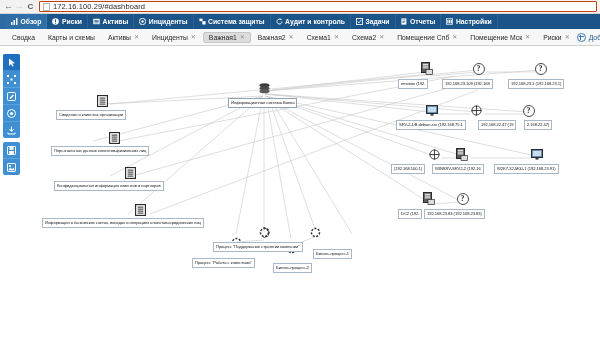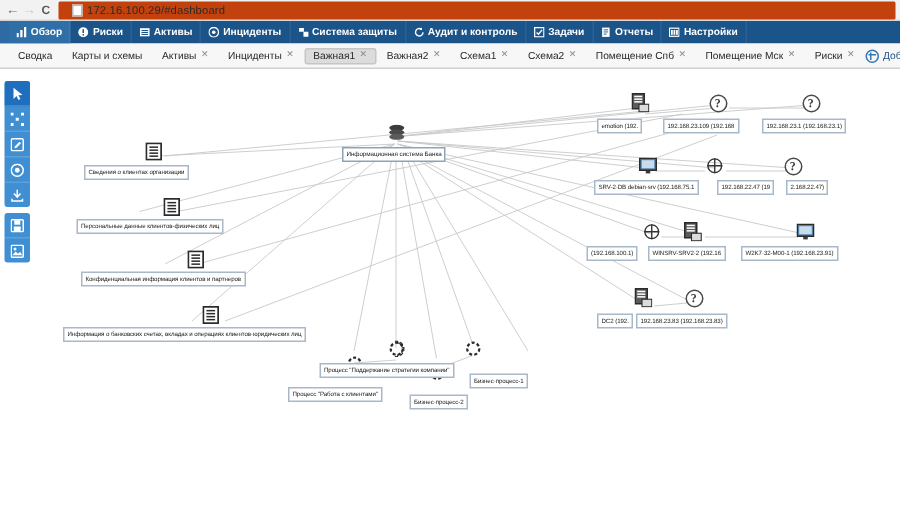--- a/index.html
+++ b/index.html
@@ -35,21 +35,21 @@
     font-size: 9px;
     line-height: 1;
     user-select: none;
   }
   .nav-btn.back { color: #6d6d6d; }
   .nav-btn.reload { color: #5a5a5a; font-weight: bold; font-size: 8px; }
   .url-bar {
     flex: 1;
     height: 11px;
     background: #ffffff;
-    border: 6px solid #c2410c;
+    border: 1px solid #c2410c;
     border-radius: 1px;
     margin-left: 3px;
     display: flex;
     align-items: center;
     padding: 0 3px;
     box-sizing: border-box;
   }
   .page-icon {
     width: 5px;
     height: 6px;

